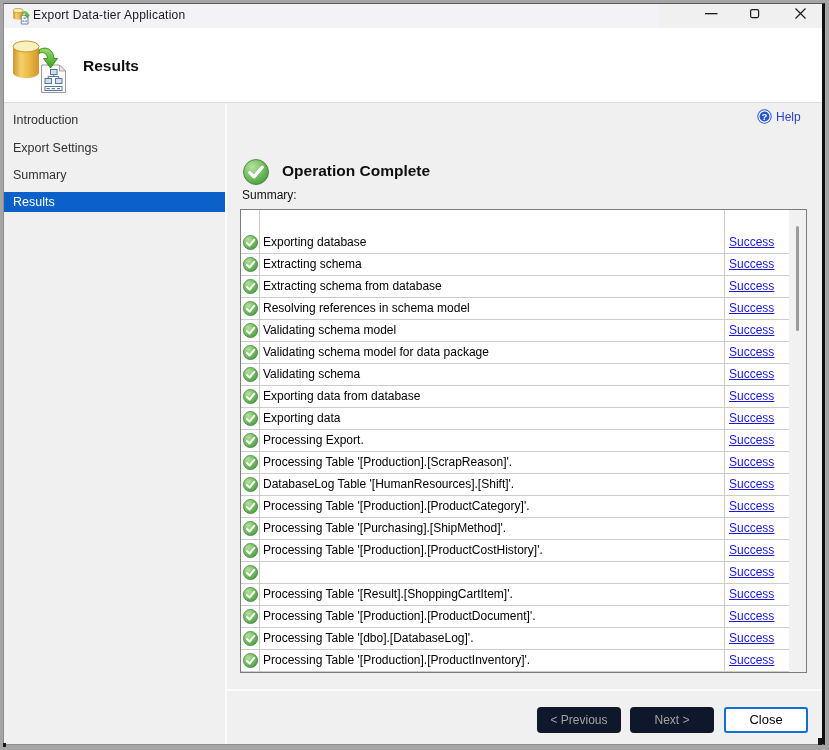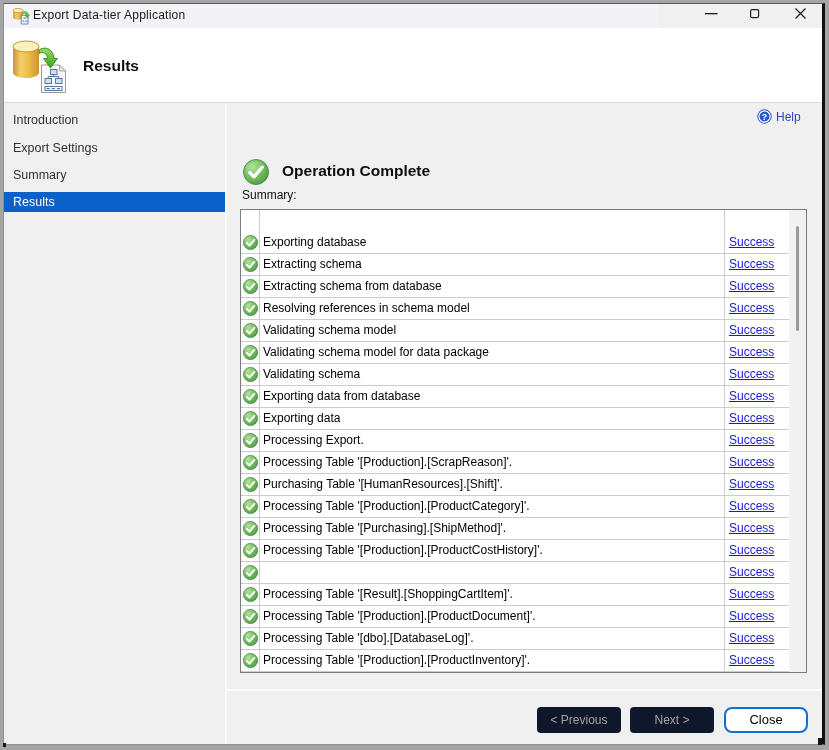--- a/index.html
+++ b/index.html
@@ -39,21 +39,21 @@
 .row { position:relative; width:548px; height:22px; border-bottom:1px solid #cccccc; }
 .row .ck { position:absolute; left:2px; top:3px; }
 .row .tx { position:absolute; left:22px; top:0; height:21px; line-height:21px; font-size:12px; color:#000; white-space:nowrap; }
 .row .su { position:absolute; left:488px; top:0; height:21px; line-height:21px; font-size:12px; color:#1717dd; text-decoration:underline; }
 .gline { position:absolute; top:0; width:1px; height:462px; background:#cccccc; }
 .g1 { left:17.5px; } .g2 { left:483px; }
 .track { position:absolute; left:548px; top:0; width:17px; height:462px; background:#f1f1f1; }
 .thumb { position:absolute; left:7px; top:16px; width:3px; height:105px; background:#9b9b9b; border-radius:2px; }
 .btn { position:absolute; top:703px; width:84px; height:26px; border-radius:4px; font-size:12px; text-align:center; line-height:26px; }
 .btn-dis { background:#0f172a; color:#a2a2a2; }
-.btn-close { left:720px; background:#ffffff; border:2px solid #0f6fd7; border-radius:8px; color:#000; font-size:13px; line-height:22px; }
+.btn-close { left:720px; background:#ffffff; border:2px solid #0f6fd7; border-radius:3px; color:#000; font-size:13px; line-height:22px; }
 </style>
 </head>
 <body>
 <div class="win">
 
   <div class="titlebar">
     <svg class="title-ico" width="18" height="18" viewBox="0 0 18 18">
       <path d="M1.2 3.6 L1.2 10.6 A4.9 2.1 0 0 0 11 10.6 L11 3.6 Z" fill="url(#cyl)"></path>
       <ellipse cx="6.1" cy="3.6" rx="4.9" ry="2.1" fill="#f7f0b8" stroke="#c8962c" stroke-width="0.8"></ellipse>
       <path d="M9.3 8.3 L14.3 8.3 L16 10 L16 17 L9.3 17 Z" fill="#fdfdfd" stroke="#5a7da1" stroke-width="0.9"></path>
@@ -223,21 +223,21 @@
             <path d="M4 8 L6.5 10.5 L11.2 4.8" fill="none" stroke="#ffffff" stroke-width="2" stroke-linecap="round" stroke-linejoin="round"></path>
           </svg>
           <span class="tx">Processing Table '[Production].[ScrapReason]'.</span>
           <span class="su">Success</span>
         </div>
       <div class="row">
           <svg class="ck" width="15" height="15" viewBox="0 0 15 15">
             <circle cx="7.5" cy="7.5" r="7.1" fill="url(#gb)" stroke="#3a7a33" stroke-width="0.7"></circle>
             <path d="M4 8 L6.5 10.5 L11.2 4.8" fill="none" stroke="#ffffff" stroke-width="2" stroke-linecap="round" stroke-linejoin="round"></path>
           </svg>
-          <span class="tx">Purchasing Table '[HumanResources].[Shift]'.</span>
+          <span class="tx">DatabaseLog Table '[HumanResources].[Shift]'.</span>
           <span class="su">Success</span>
         </div>
       <div class="row">
           <svg class="ck" width="15" height="15" viewBox="0 0 15 15">
             <circle cx="7.5" cy="7.5" r="7.1" fill="url(#gb)" stroke="#3a7a33" stroke-width="0.7"></circle>
             <path d="M4 8 L6.5 10.5 L11.2 4.8" fill="none" stroke="#ffffff" stroke-width="2" stroke-linecap="round" stroke-linejoin="round"></path>
           </svg>
           <span class="tx">Processing Table '[Production].[ProductCategory]'.</span>
           <span class="su">Success</span>
         </div>

